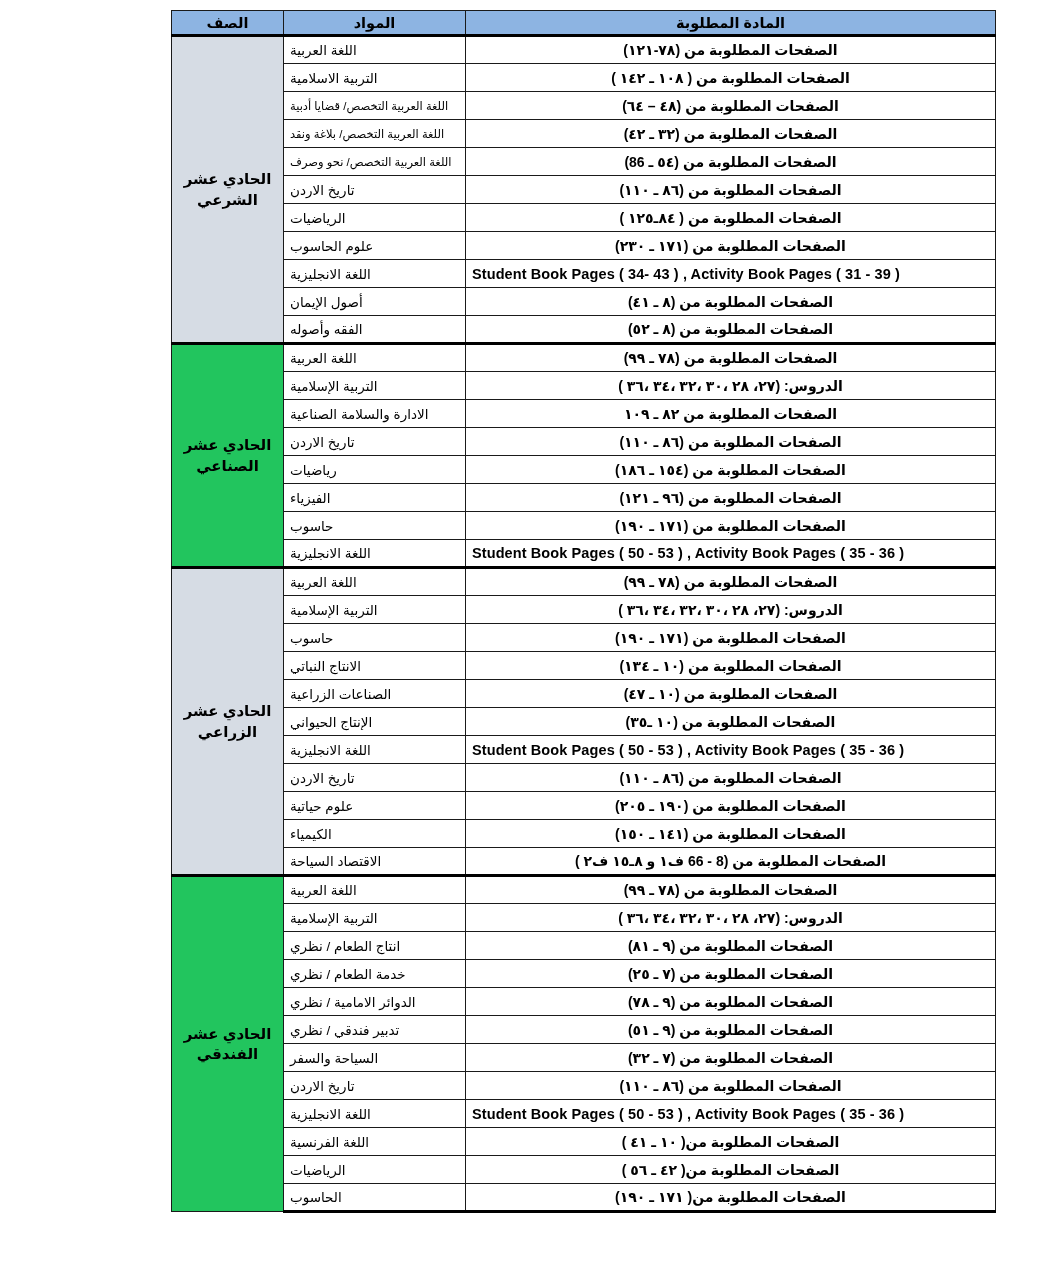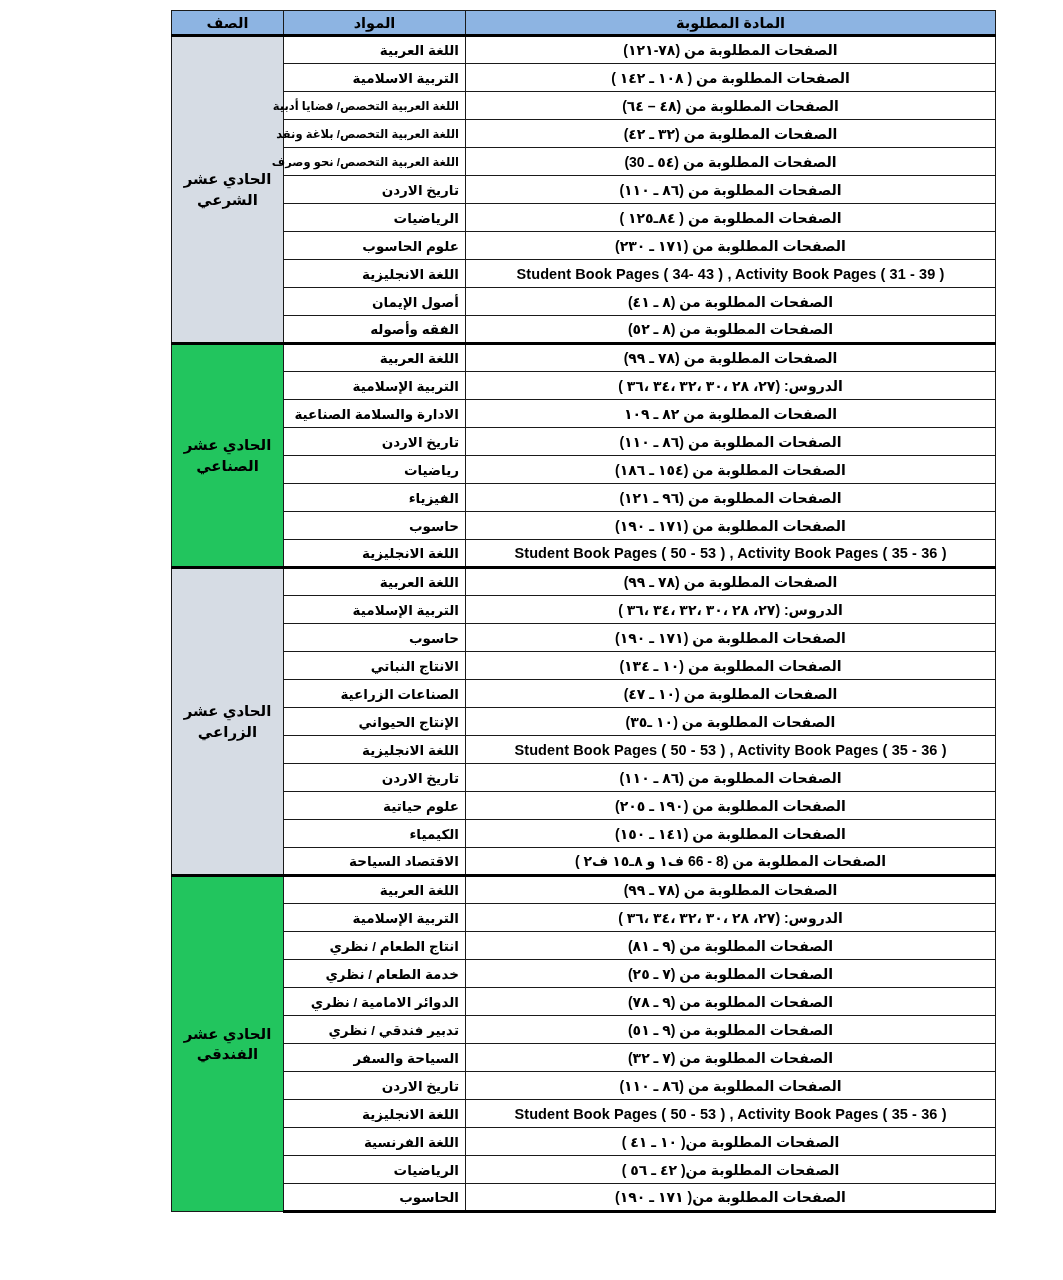--- a/index.html
+++ b/index.html
@@ -57,40 +57,40 @@
     color: #000000;
     text-align: center;
     border-bottom: 3px solid #000000;
     margin-top: 45px;
   }
 
   
   tbody tr { height: 28px; }
 
   td.subject {
-    text-align: right;
+    text-align: left;
     font-size: 13.5px;
-    font-weight: bold;
+    font-weight: normal;
     color: #000000;
     white-space: nowrap;
   }
   td.subject.small {
     font-size: 11.5px;
   }
 
   td.material {
     text-align: center;
     font-size: 14px;
     font-weight: bold;
     color: #000000;
     white-space: nowrap;
     padding-left: 10px;
   }
   td.material.en {
-    text-align: center;
+    text-align: left;
     direction: ltr;
     font-size: 14.5px;
     letter-spacing: 0.1px;
   }
 
   td.classcell {
     text-align: center;
     font-size: 15px;
     font-weight: bold;
     color: #000000;
@@ -140,21 +140,21 @@
           </tr>
           <tr>
             <td class="material">الصفحات المطلوبة من (٤٨ – ٦٤)</td>
             <td class="subject small">اللغة العربية التخصص/ قضايا أدبية</td>
           </tr>
           <tr>
             <td class="material">الصفحات المطلوبة من (٣٢ ـ ٤٢)</td>
             <td class="subject small">اللغة العربية التخصص/ بلاغة ونقد</td>
           </tr>
           <tr>
-            <td class="material">الصفحات المطلوبة من (٥٤ ـ 30)</td>
+            <td class="material">الصفحات المطلوبة من (٥٤ ـ 86)</td>
             <td class="subject small">اللغة العربية التخصص/ نحو وصرف</td>
           </tr>
           <tr>
             <td class="material">الصفحات المطلوبة من (٨٦ ـ ١١٠)</td>
             <td class="subject">تاريخ الاردن</td>
           </tr>
           <tr>
             <td class="material">الصفحات المطلوبة من (  ٨٤ـ١٢٥ )</td>
             <td class="subject">الرياضيات</td>
           </tr>

